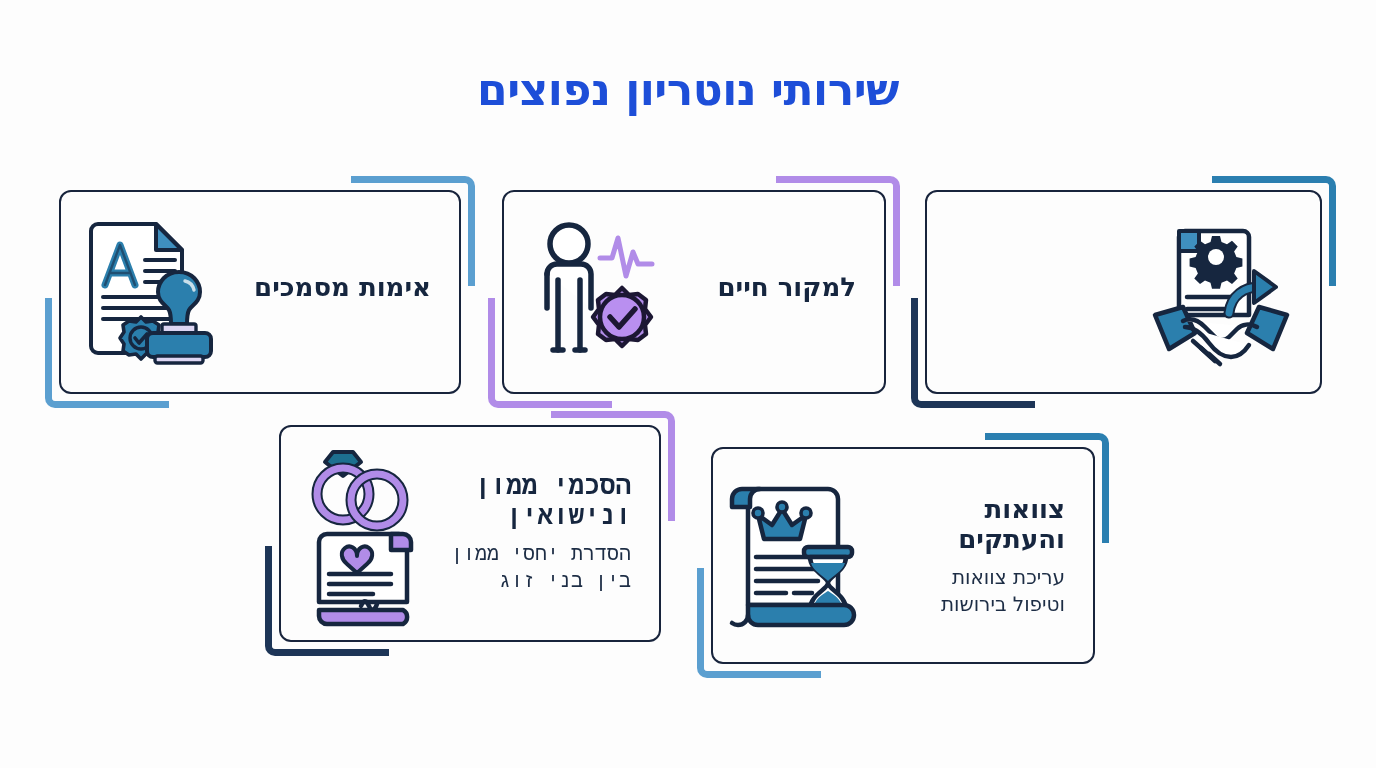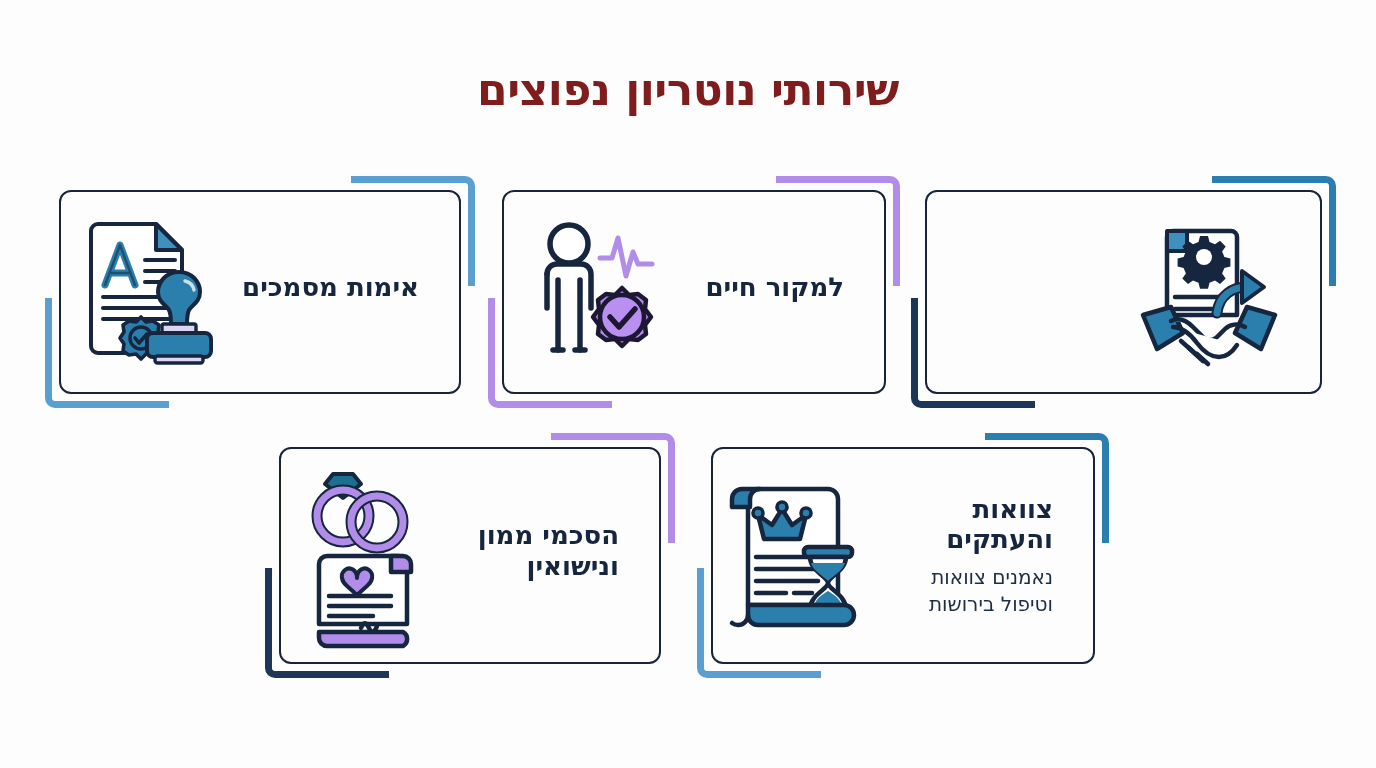--- a/index.html
+++ b/index.html
@@ -13,21 +13,21 @@
   }
 
   
   .page-title{
     position:absolute;
     top:66px; left:0; right:0;
     text-align:center;
     font-size:44px;
     font-weight:bold;
     letter-spacing:-0.5px;
-    color:#7f1d1d;
+    color:#1d4ed8;
     direction:rtl;
     line-height:1.1;
   }
 
   
   .card{
     position:absolute;
     direction:rtl;
   }
   
@@ -55,21 +55,21 @@
     border-bottom:7px solid var(--accent2);
     border-left:7px solid var(--accent2);
     border-bottom-left-radius:10px;
   }
   .card .body{
     position:absolute;
     left:14px; top:14px; right:14px; bottom:14px;
     display:flex;
     flex-direction:row;
     align-items:center;
-    padding:10px 38px 10px 18px;
+    padding:10px 26px 10px 18px;
     gap:10px;
     border-radius:7px;
   }
   .card .texts{
     flex:1 1 auto;
     text-align:right;
     padding-right:4px;
   }
   .card .c-title{
     font-size:26px;
@@ -202,28 +202,30 @@
         <path d="M32 104 c8-4 16 0 22 6 l10 10 c4 4 10 4 14 0 l8-8 c5-5 13-6 20-2" fill="#ffffff" stroke="#16263f" stroke-width="4.5" stroke-linecap="round" stroke-linejoin="round"></path>
         <path d="M34 110 c10 0 18 8 24 16 c6 8 14 14 22 14 c8 0 14-6 18-12" fill="#ffffff" stroke="#16263f" stroke-width="4.5" stroke-linecap="round" stroke-linejoin="round"></path>
         <path d="M42 124 l18 16" fill="none" stroke="#16263f" stroke-width="4.5" stroke-linecap="round"></path>
         <path d="M50 131 l14 13" fill="none" stroke="#16263f" stroke-width="4.5" stroke-linecap="round"></path>
         <path d="M58 137 l11 10" fill="none" stroke="#16263f" stroke-width="4.5" stroke-linecap="round"></path>
       </svg>
     </div>
   </div>
 </div>
 
-<div class="card tall" id="card-3" style="left:265px; top:433px; width:410px; height:245px; --accent:#b18ce8; --accent2:#1d3557;">
+<div class="card tall" id="card-3" style="left:265px; top:411px; width:410px; height:245px;font-family:Liberation Mono, monospace; --accent:#b18ce8; --accent2:#1d3557;">
   <div class="frame"></div>
   <div class="accent-tr"></div>
   <div class="accent-bl"></div>
   <div class="body">
     <div class="texts">
       <div class="c-title">הסכמי ממון
 ונישואין</div>
+      <div class="c-desc">הסדרת יחסי ממון
+בין בני זוג</div>
     </div>
     <div class="icon-wrap">
       <svg width="128" height="176" viewBox="0 0 128 176">
 
         <path d="M30 6 h20 l8 10 l-18 14 l-18-14 Z" fill="#1d6f8f" stroke="#16263f" stroke-width="4" stroke-linejoin="round"></path>
 
         <circle cx="40" cy="48" r="26" fill="none" stroke="#16263f" stroke-width="11"></circle>
         <circle cx="40" cy="48" r="26" fill="none" stroke="#b18ce8" stroke-width="7"></circle>
         <circle cx="74" cy="54" r="26" fill="none" stroke="#16263f" stroke-width="11"></circle>
         <circle cx="74" cy="54" r="26" fill="none" stroke="#b18ce8" stroke-width="7"></circle>
@@ -245,21 +247,21 @@
   </div>
 </div>
 
 <div class="card tall" id="card-4" style="left:697px; top:433px; width:412px; height:245px; --accent:#2b7fb0; --accent2:#5b9fd0;">
   <div class="frame"></div>
   <div class="accent-tr"></div>
   <div class="accent-bl"></div>
   <div class="body">
     <div class="texts">
       <div class="c-title">צוואות והעתקים</div>
-      <div class="c-desc">נאמנים צוואות
+      <div class="c-desc">עריכת צוואות
 וטיפול בירושות</div>
     </div>
     <div class="icon-wrap">
       <svg width="146" height="166" viewBox="0 0 146 166">
 
         <path d="M22 26 a10 10 0 0 1 10-10 h70 a10 10 0 0 1 10 10 v106 H22 Z" fill="#ffffff" stroke="#16263f" stroke-width="4.5" stroke-linejoin="round"></path>
 
         <path d="M6 26 a10 10 0 0 1 10-10 h18 a10 10 0 0 0-10 10 v8 H6 Z" fill="#2b7fad" stroke="#16263f" stroke-width="4.5" stroke-linejoin="round"></path>
 
         <path d="M38 66 l-6-24 l14 10 l10-16 l10 16 l14-10 l-6 24 Z" fill="#2b7fad" stroke="#16263f" stroke-width="4.5" stroke-linejoin="round"></path>

